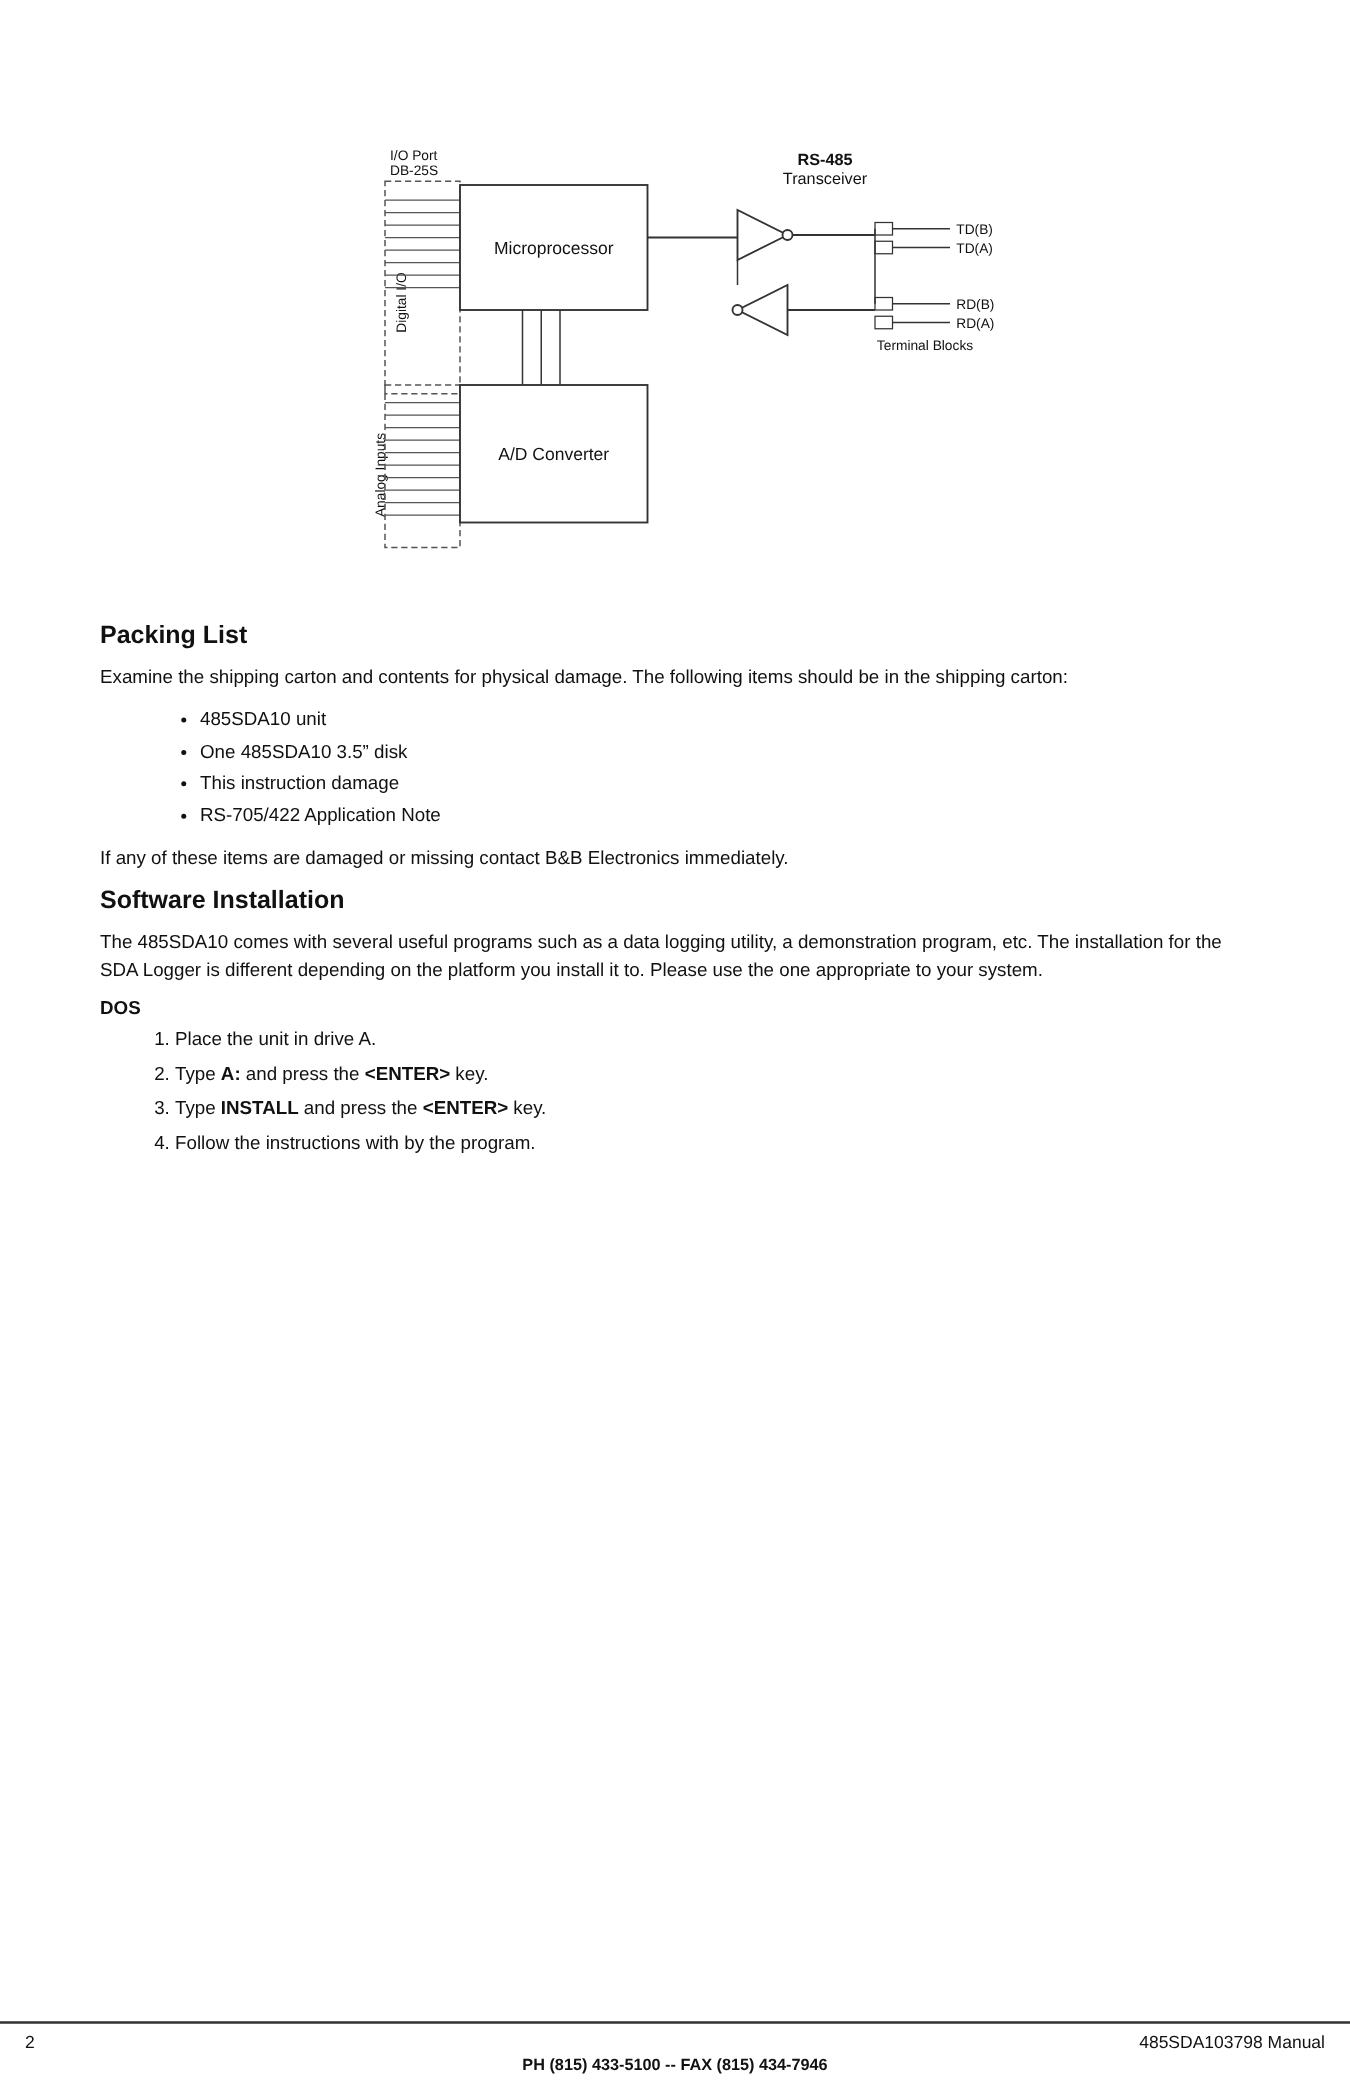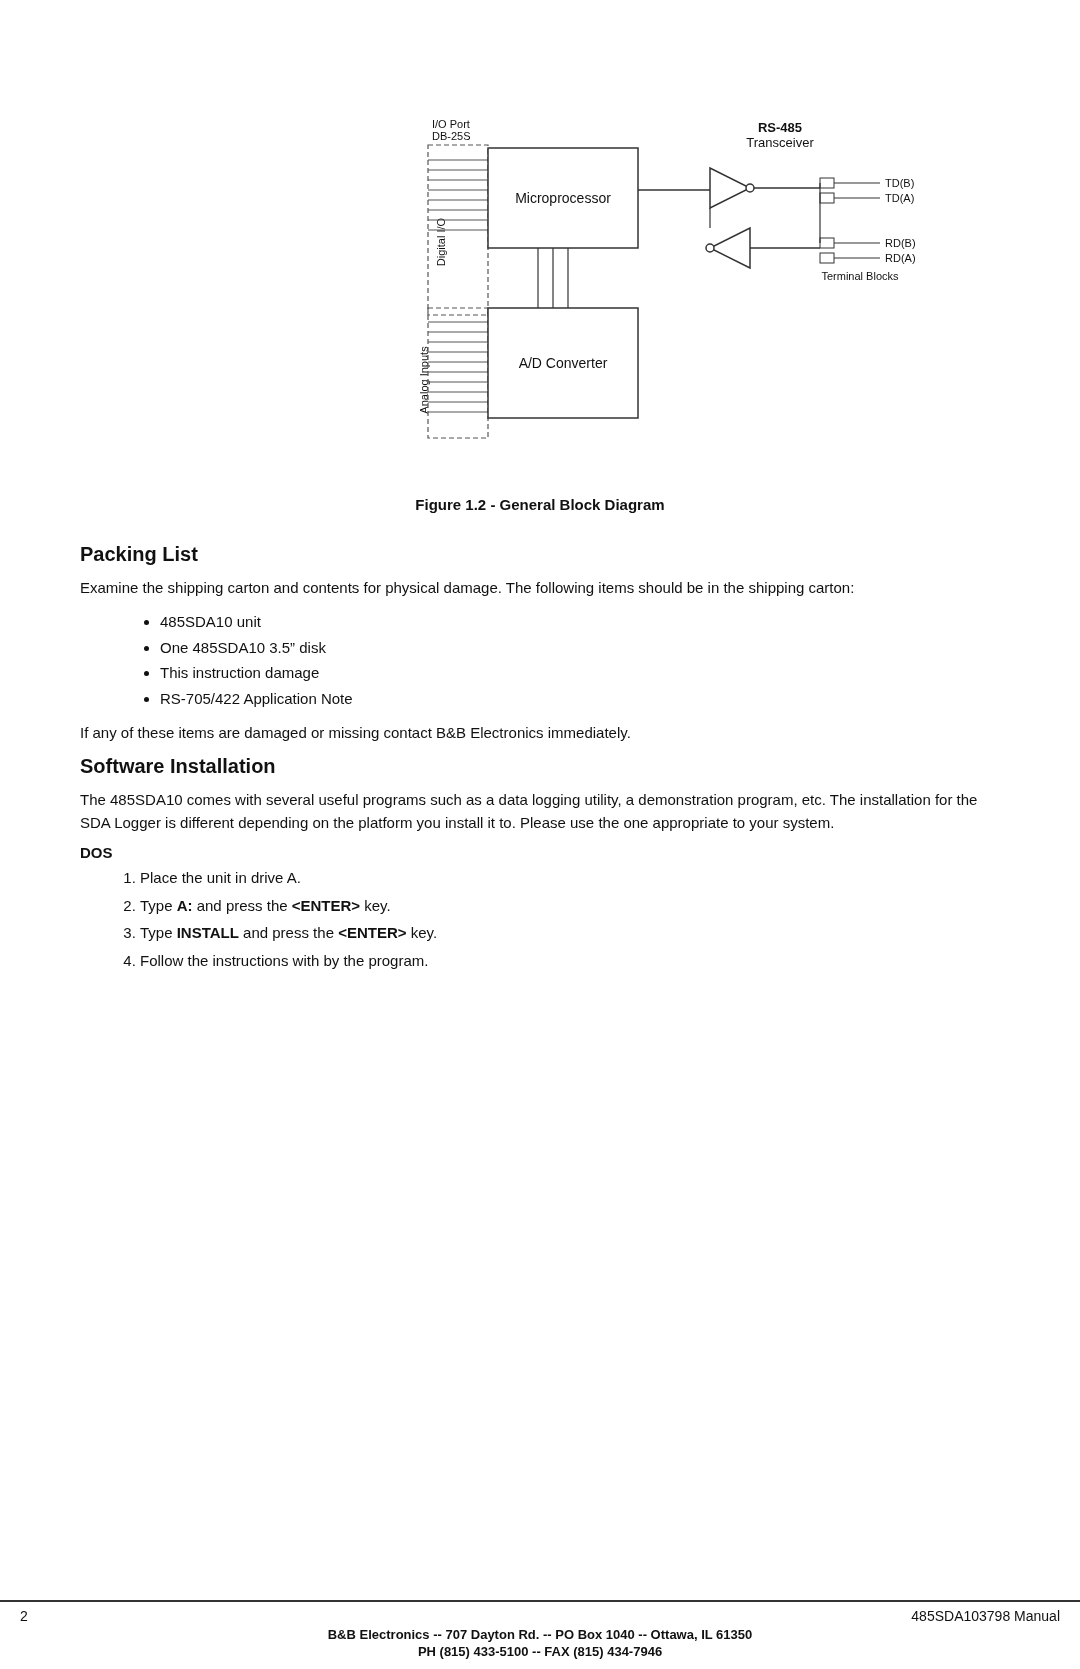--- a/index.html
+++ b/index.html
@@ -13,21 +13,21 @@
       display: flex;
       flex-direction: column;
     }
     .page-content {
       flex: 1;
       padding: 40px 80px 20px 80px;
     }
     
     .diagram-container {
       display: flex;
-      justify-content: flex-end;
+      justify-content: center;
       margin-bottom: 12px;
       margin-top: 20px;
     }
     .diagram-svg-wrap {
       width: 680px;
     }
     .figure-caption {
       text-align: center;
       font-size: 15px;
       font-weight: bold;
@@ -186,21 +186,20 @@
 
         <text x="540" y="220" font-size="11" fill="#111" text-anchor="middle">Terminal Blocks</text>
 
         <line x1="390" y1="148" x2="390" y2="168" stroke="#333" stroke-width="1.2"></line>
 
         <line x1="500" y1="123" x2="500" y2="183" stroke="#333" stroke-width="1.2"></line>
       </svg>
     </div>
   </div>
 
-  <p class="figure-caption">Figure 1.2 - General Block Diagram</p>
 
   <h2 class="section-title">Packing List</h2>
   <div class="section-body">
     <p>Examine the shipping carton and contents for physical damage. The following items should be in the shipping carton:</p>
   </div>
   <ul class="bullet-list">
     <li>485SDA10 unit</li>
     <li>One 485SDA10 3.5” disk</li>
     <li>This instruction damage</li>
     <li>RS-705/422 Application Note</li>
@@ -221,15 +220,14 @@
     <li><span>Follow the instructions with by the program.</span></li>
   </ol>
 
 </div>
 
 <div class="page-footer">
   <div class="footer-row1">
     <span>2</span>
     <span>485SDA103798 Manual</span>
   </div>
-  <div class="footer-row2">B&amp;B Electronics  --  707 Dayton Rd.  --  PO Box 1040  --  Ottawa, IL  61350</div>
   <div class="footer-row3">PH (815) 433-5100  --  FAX (815) 434-7946</div>
 </div>
 
 </body></html>

